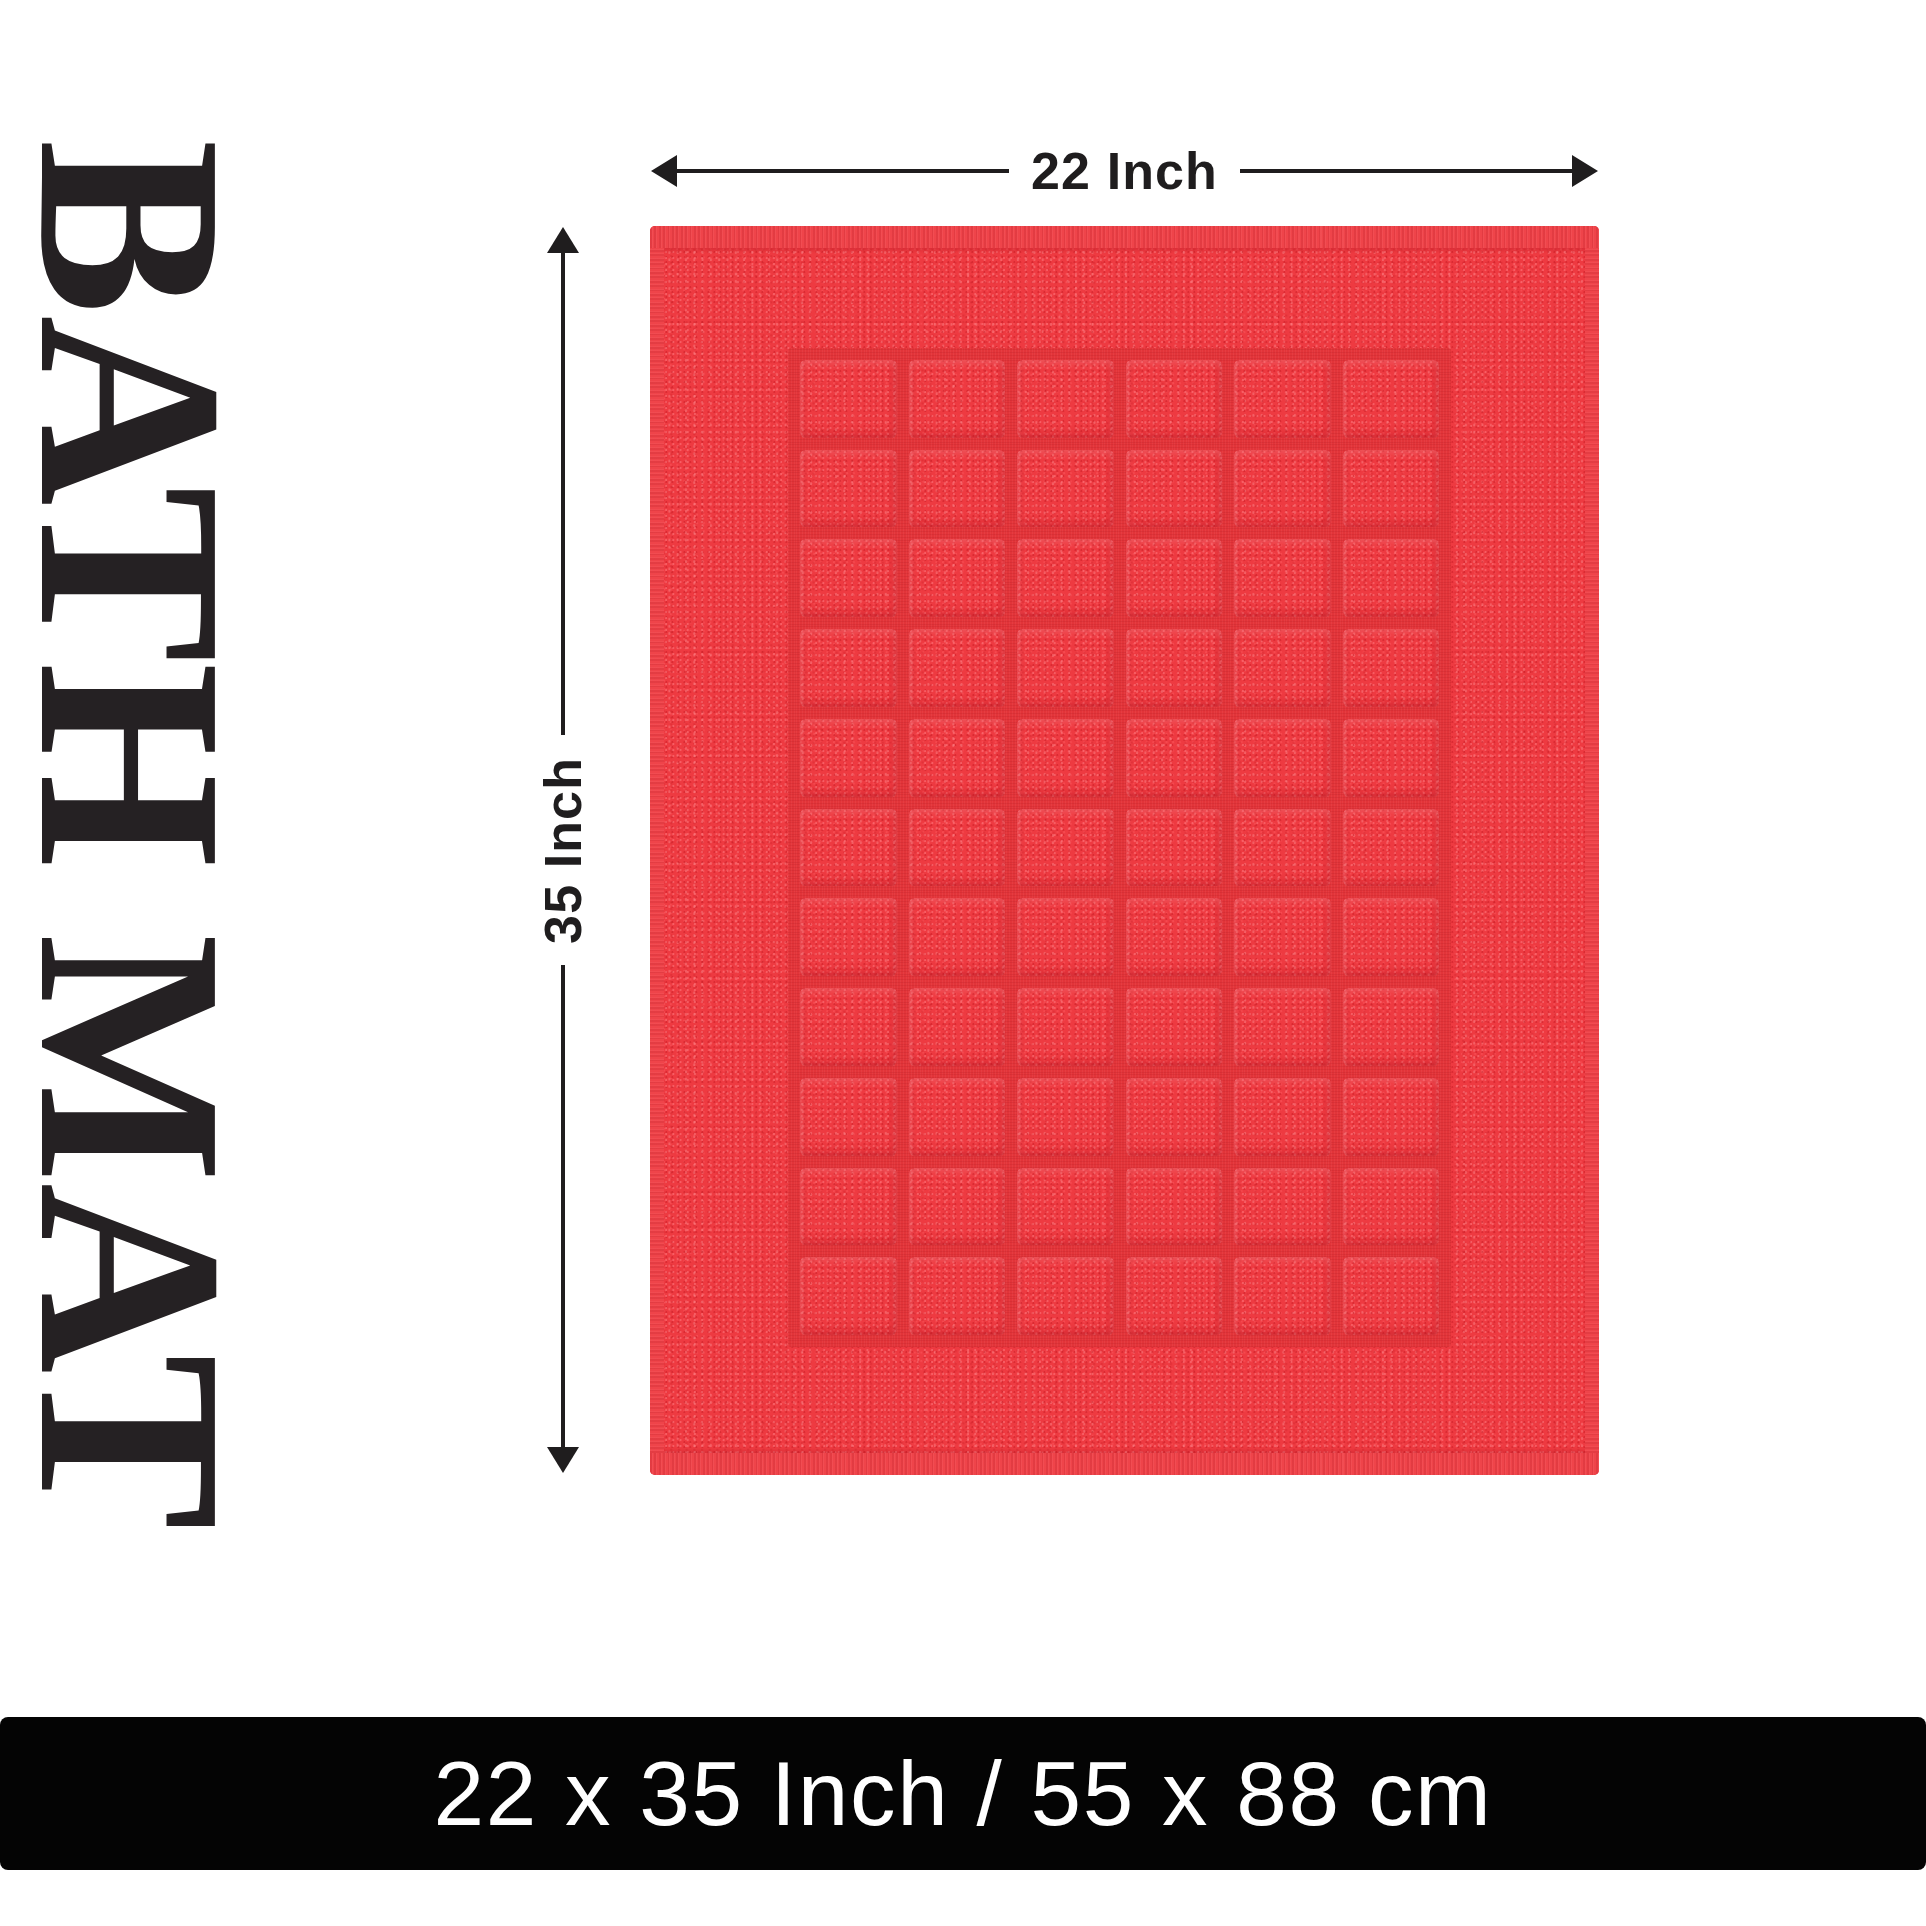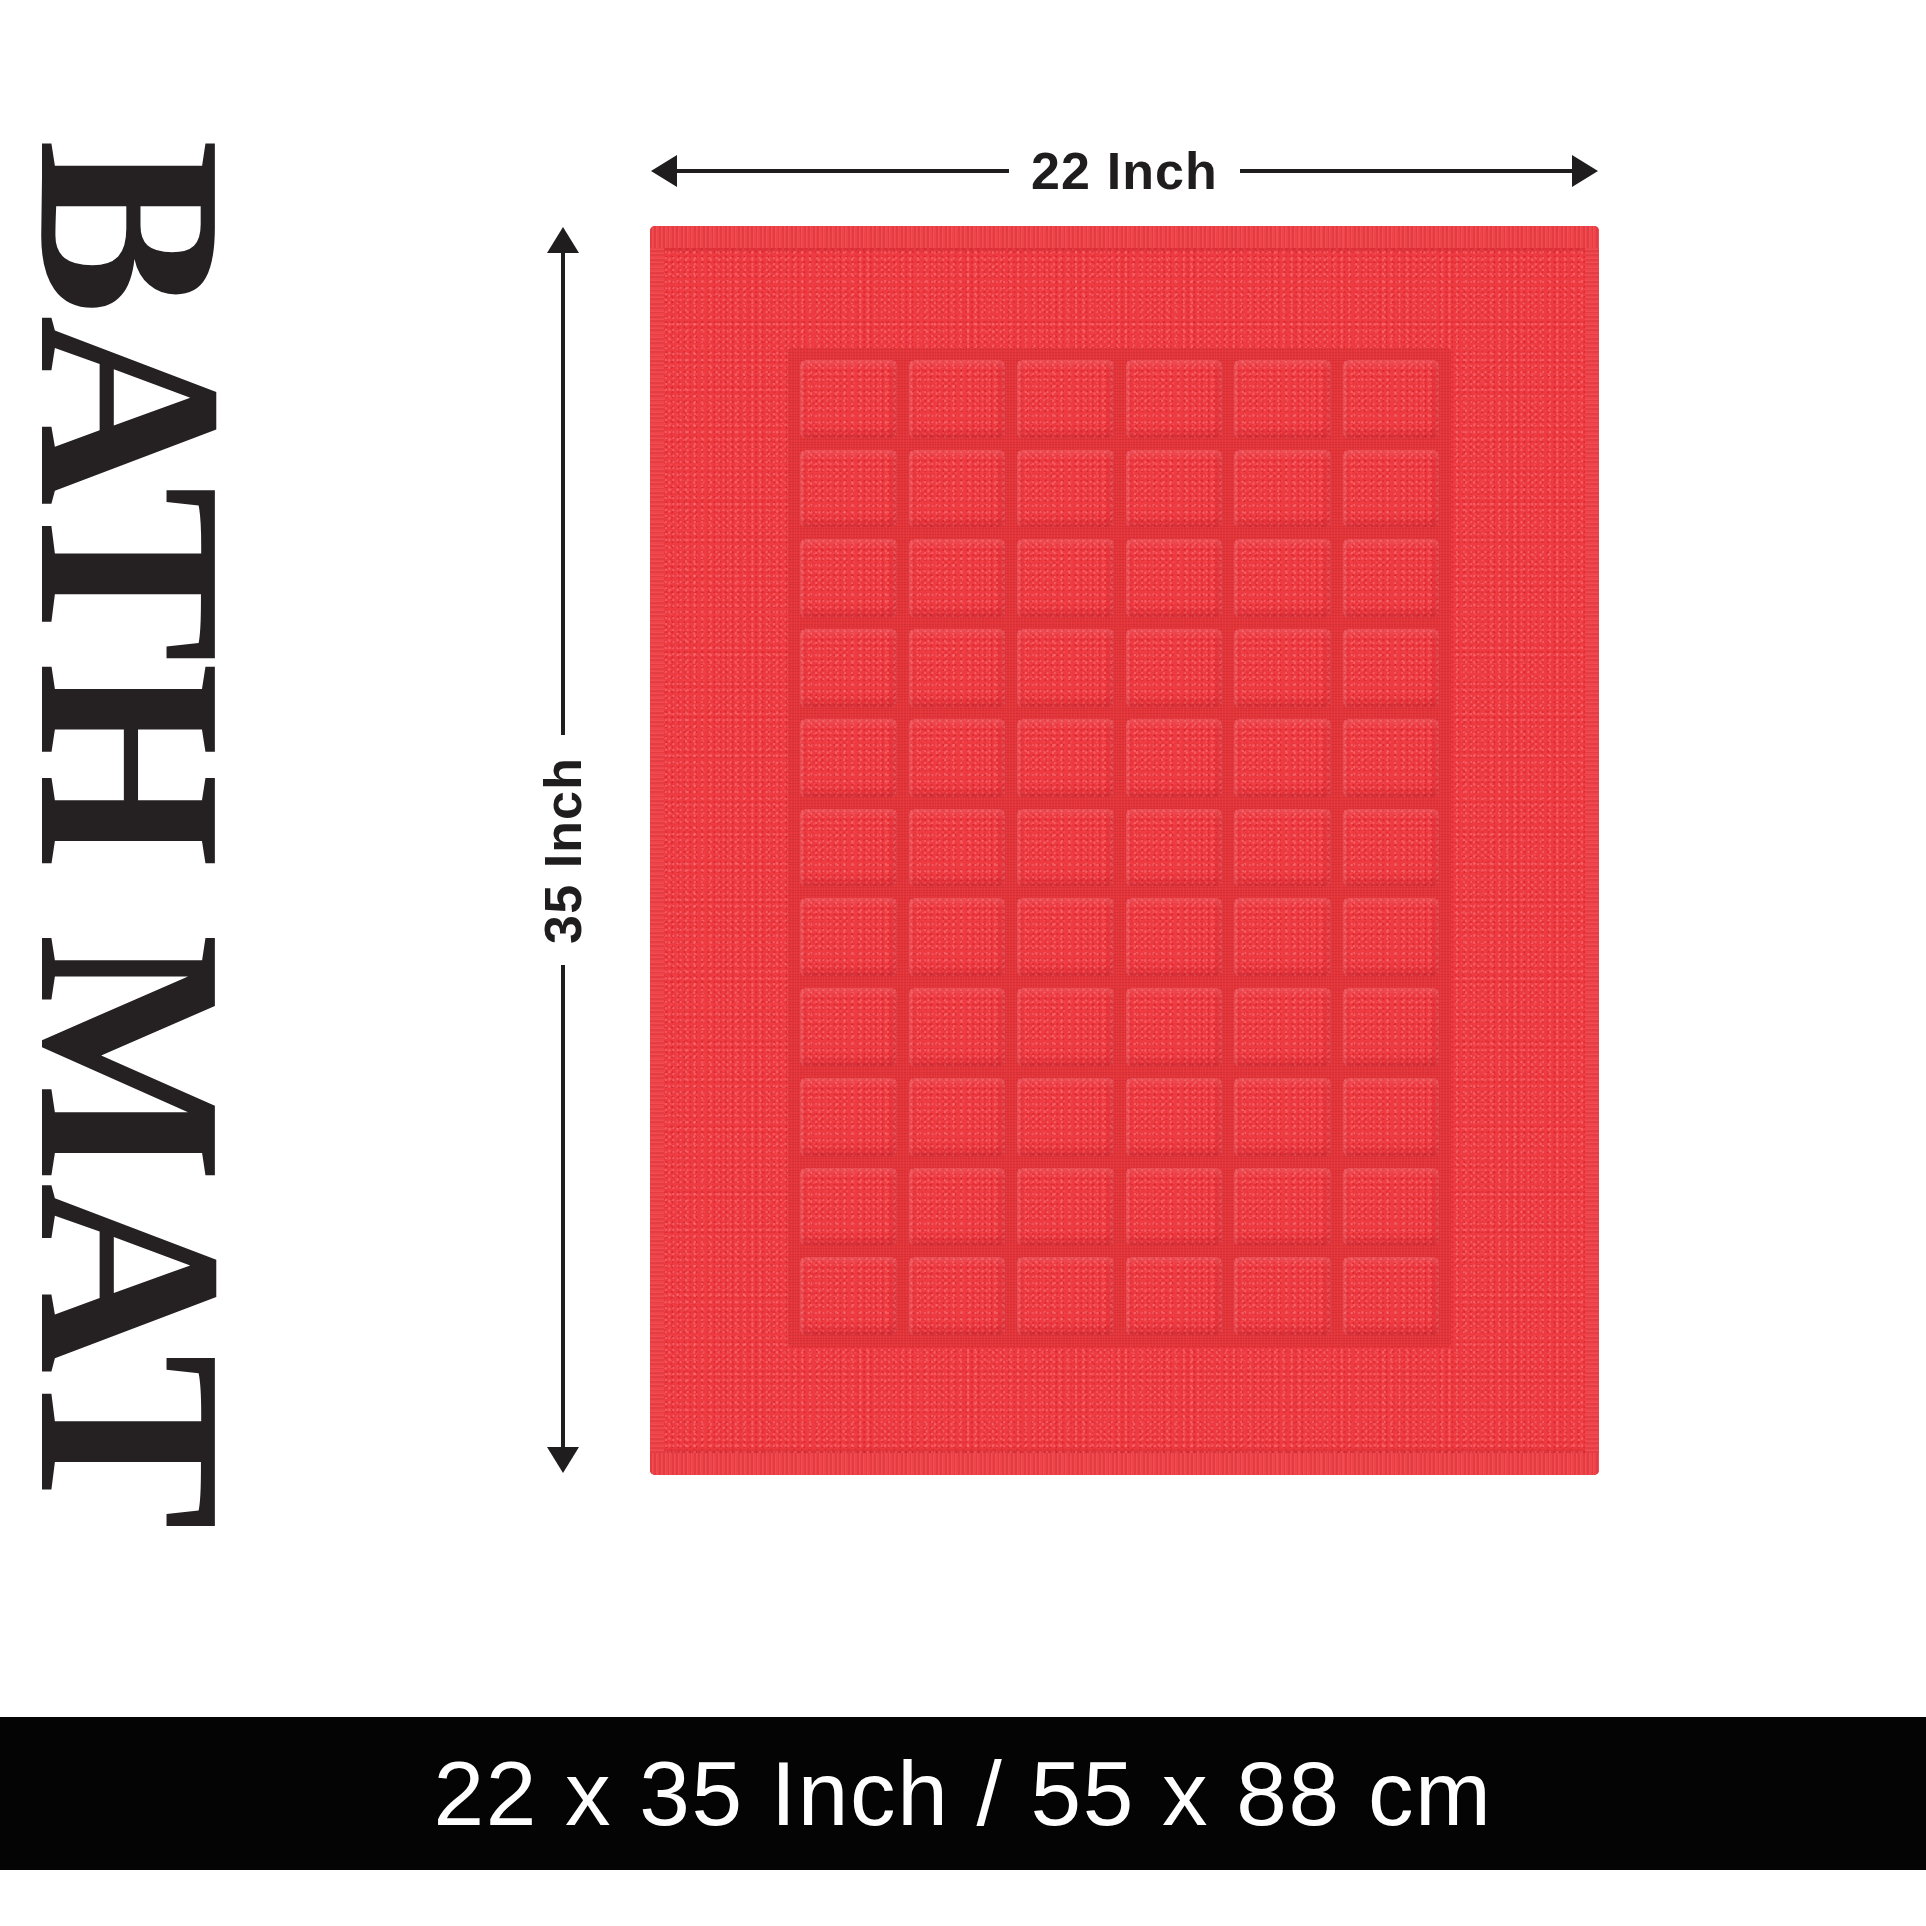--- a/index.html
+++ b/index.html
@@ -99,21 +99,21 @@
       inset 0 3.9px 6px rgba(255,145,150,0.30),
       inset 0 -5px 7.2px rgba(170,18,28,0.28),
       inset 3.9px 0 6px rgba(255,145,150,0.14),
       inset -3.9px 0 6px rgba(170,18,28,0.16);
   }
 
   
   .footer-bar{
     position:absolute;left:0;top:1717px;width:1926px;height:153px;
     background:var(--banner-black,#040404);
-    display:flex;align-items:center;justify-content:center;
+    display:flex;align-items:center;justify-content:center;border-radius:8px;
   }
   .footer-text{
     font-size:91px;font-weight:400;letter-spacing:1.7px;line-height:1;
     color:var(--banner-text,#ffffff);white-space:nowrap;
   }
 </style>
 </head>
 <body style="--background: #ffffff; --pile-red: #ee3a41; --channel-red: #e23439; --hem-red: #ef444a; --arrow-black: #1f1d1e; --title-black: #252123; --banner-black: #040404; --banner-text: #ffffff;">
 
 <div>

